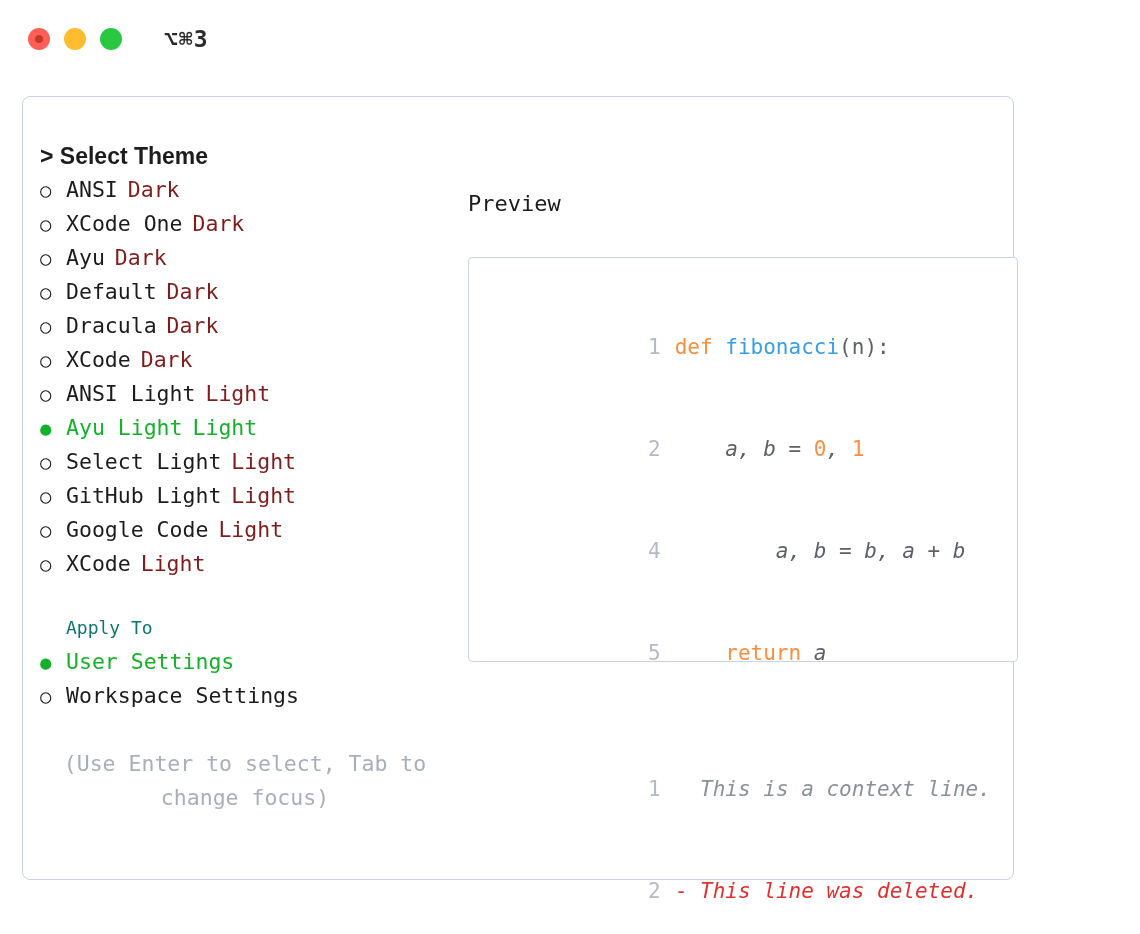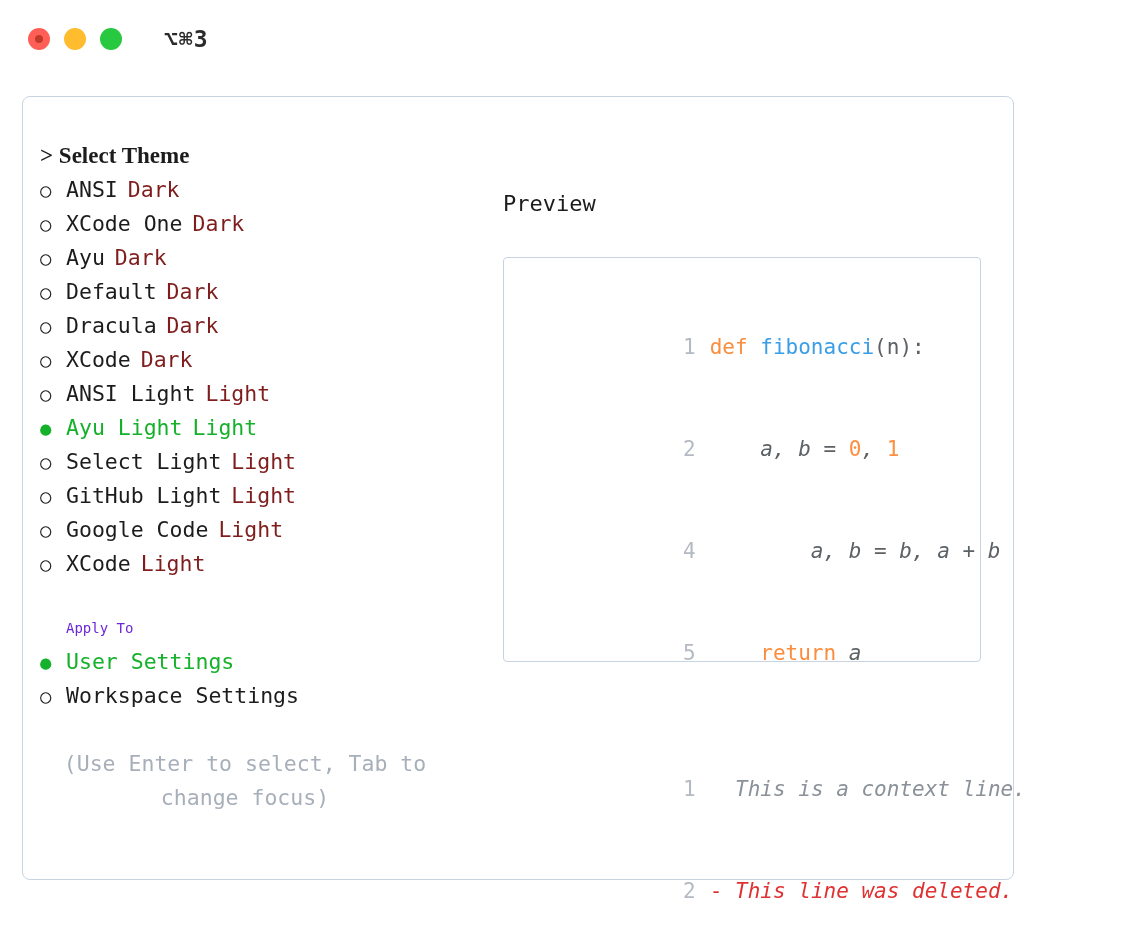--- a/index.html
+++ b/index.html
@@ -84,21 +84,21 @@
     padding-left: 17px;
     box-sizing: border-box;
   }
   .right-col {
     flex: 1;
     padding-left: 18px;
     box-sizing: border-box;
   }
 
   .heading {
-    font-family: Liberation Serif, serif;
+    font-family: Liberation Sans, sans-serif;
     font-size: 23px;
     font-weight: bold;
     color: #1c1c1c;
     line-height: 34px;
     white-space: pre;
   }
 
   .opt {
     display: flex;
     align-items: baseline;
@@ -118,23 +118,23 @@
   .bullet.filled { color: #16b12b; }
   .opt.selected .label { color: #16b12b; }
   .opt.selected .tag { color: #16b12b; }
   .tag {
     color: #7f1d1d;
     margin-left: 10px;
   }
 
   .apply-head {
     font-family: "DejaVu Sans Mono", monospace;
-    font-size: 14px;
-    line-height: 34px;
-    color: #6d28d9;
+    font-size: 18px;
+    line-height: 34px;
+    color: #0f766e;
     padding-left: 26px;
     margin-top: 30px;
     white-space: pre;
   }
 
   .hint {
     font-family: "DejaVu Sans Mono", monospace;
     font-size: 21.5px;
     line-height: 34px;
     color: #a7afba;
@@ -148,21 +148,21 @@
     font-family: "DejaVu Sans Mono", monospace;
     font-size: 22px;
     color: #1c1c1c;
     line-height: 34px;
     margin-bottom: 36px;
     white-space: pre;
     margin-top: 48px;
   }
 
   .preview-box {
-    width: 478px;
+    width: 550px;
     height: 405px;
     border: 1px solid #c9d4e3;
     border-radius: 4px;
     box-sizing: border-box;
     padding: 38px 0 0 18px;
     background: #ffffff;
   }
 
   .code-line {
     font-family: "DejaVu Sans Mono", monospace;

